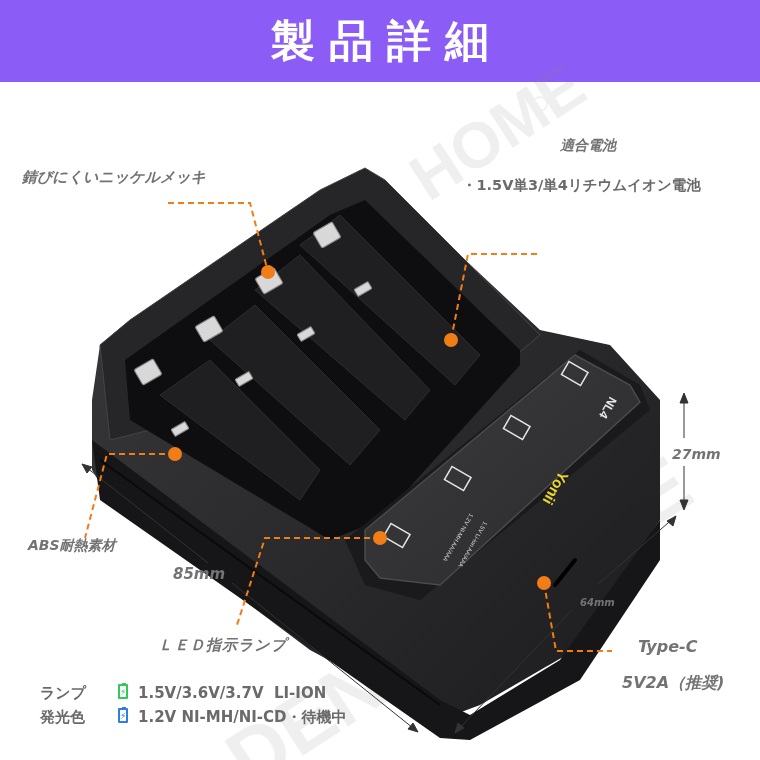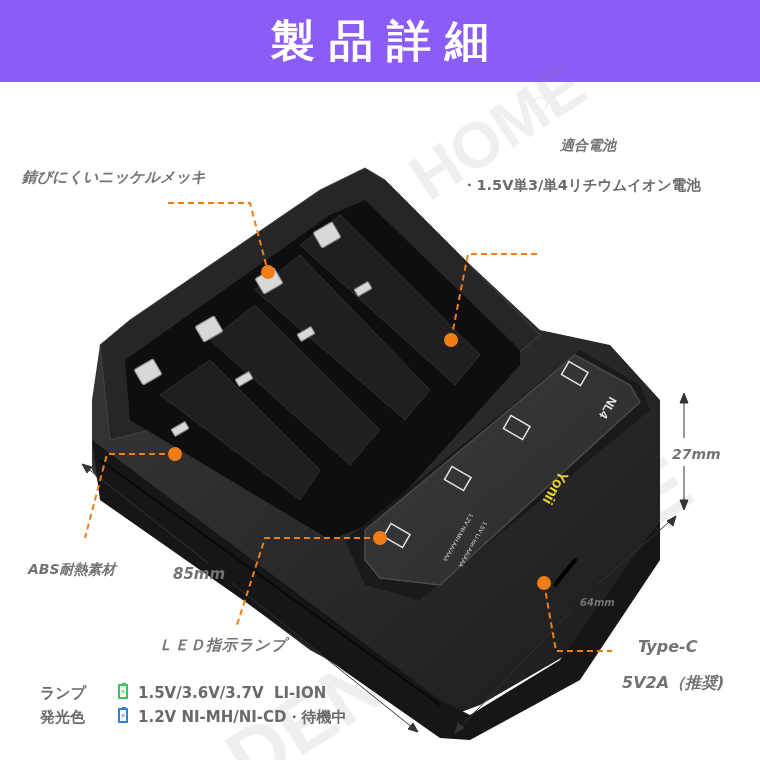--- a/index.html
+++ b/index.html
@@ -17,21 +17,21 @@
     color:#ffffff; font-size:44px; font-weight:bold; letter-spacing:14px;
     padding-left:14px;
   }
   .label {
     position:absolute; color:#737373; font-weight:bold; white-space:nowrap;font-style:italic;
   }
   .lbl-nickel { left:22px; top:168px; font-size:15px; }
   .lbl-battery-title { left:560px; top:137px; font-size:14px; }
   .battery-list { position:absolute; left:458px; top:168px; margin:4px; padding:0; list-style:none; }
   .battery-list li { color:#6a6a6a; font-weight:bold; font-size:14.5px; height:26px; line-height:26px; white-space:nowrap; }
-  .lbl-abs { left:28px; top:537px; font-size:14px;margin-top:24px; }
+  .lbl-abs { left:28px; top:537px; font-size:14px; }
   .lbl-85 { left:173px; top:565px; font-size:15px; }
   .lbl-led { left:158px; top:636px; font-size:15px; letter-spacing:1px; }
   .lbl-27 { left:672px; top:446px; font-size:14px; }
   .lbl-64 { left:580px; top:597px; font-size:10px; }
   .lbl-typec { left:638px; top:637px; font-size:16px; }
   .lbl-5v2a { left:622px; top:673px; font-size:16px;text-align:center; }
   .legend { position:absolute; left:40px; top:684px; }
   .legend-row { display:flex; align-items:flex-start; height:24px; }
   .legend-head { width:78px; color:#6a6a6a; font-weight:bold; font-size:15px; }
   .legend-icon { width:10px; height:15px; margin-right:10px; position:relative; box-sizing:border-box; border-radius:1px; }

